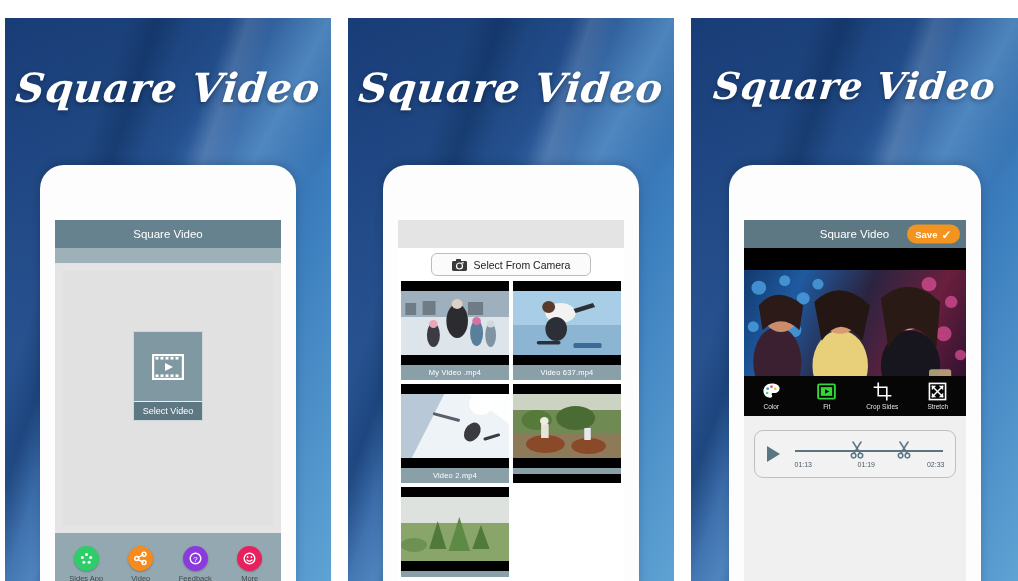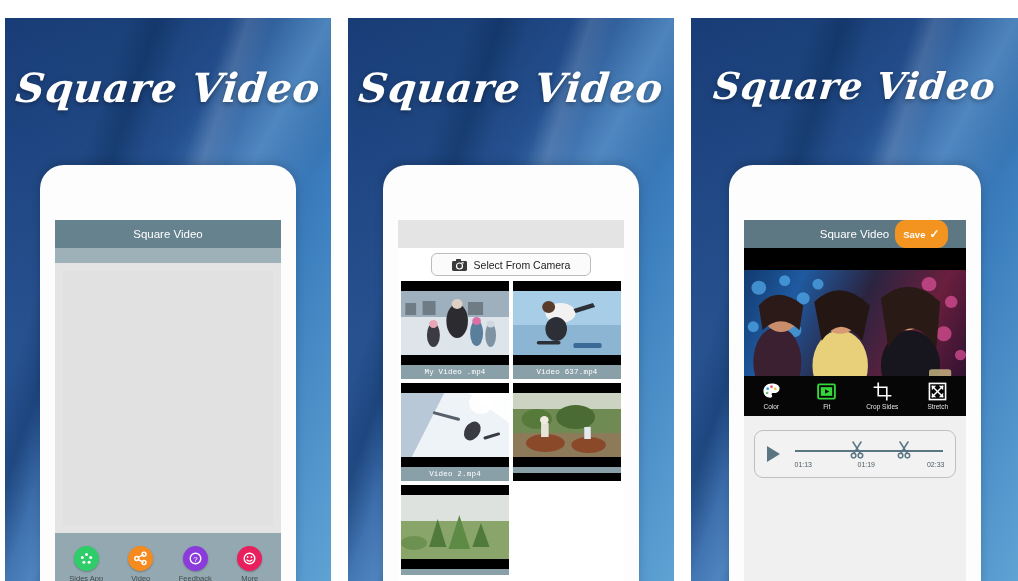--- a/index.html
+++ b/index.html
@@ -57,22 +57,22 @@
     display:flex;align-items:center;justify-content:center;
     font-size:11.5px;position:relative;
   }
   .appbar.dark{background:#5d7883;}
   .appbar .back{
     position:absolute;left:8px;top:50%;transform:translateY(-50%);
     width:16px;height:16px;
   }
   .appbar .title{font-size:11.5px;color:#ffffff;}
   .save-btn{
-    position:absolute;right:18px;top:50%;transform:translateY(-50%);
-    background:#f39420;border-radius:11px;height:28px;padding:0 8px;
+    position:absolute;right:6px;top:50%;transform:translateY(-50%);
+    background:#f39420;border-radius:11px;height:19px;padding:0 8px;
     display:flex;align-items:center;gap:4px;
     font-size:9.5px;color:#fff;font-weight:700;
   }
   .save-btn .chk{color:#fff;font-size:12px;line-height:1;}
 
   
   .s1-strip{height:15px;background:#9fb1b8;}
   .s1-body{position:absolute;left:0;right:0;top:43px;bottom:62px;padding:8px;box-sizing:border-box;}
   .s1-card{width:100%;height:100%;background:#e1e1e1;position:relative;}
   .tile-row{position:absolute;top:60px;left:0;right:0;display:flex;justify-content:center;gap:18px;}
@@ -102,21 +102,21 @@
   .foot-lbl{font-size:7.5px;color:#3f4a50;white-space:nowrap;}
 
   
   .s2-body{position:absolute;left:0;right:0;top:28px;bottom:0;background:#ffffff;}
   .cam-btn{
     margin:5px auto;width:158px;height:21px;background:#fbfbfb;
     border:1px solid #bdbdbd;border-radius:6px;
     display:flex;align-items:center;justify-content:center;gap:7px;
     font-size:10.5px;color:#1d1d1d;
   }
-  .grid{display:grid;grid-template-columns:1fr 1fr;gap:4px;padding:0 3px;font-family:Liberation Mono, monospace;}
+  .grid{display:grid;grid-template-columns:1fr 1fr;gap:4px;padding:0 3px;}
   .vcell{background:#000;position:relative;}
   .vthumb{height:84px;position:relative;overflow:hidden;background:#000;
     display:flex;align-items:center;justify-content:center;}
   .vthumb .inner{position:absolute;left:0;right:0;top:10px;bottom:10px;}
   .vcap{
     background:#8aa0a8;color:#fff;font-size:7.5px;text-align:center;
     padding:3px 0;letter-spacing:.2px;
   }
 
   
@@ -159,20 +159,41 @@
 
         <div class="appbar">
           <span class="title">Square Video</span>
         </div>
         <div class="s1-strip"></div>
 
         <div class="s1-body">
           <div class="s1-card">
             <div class="tile-row">
 
+              <div class="tile">
+                <div class="glyph">
+                  <svg width="32" height="26" viewBox="0 0 32 26">
+                    <rect x="1" y="1" width="30" height="24" fill="none" stroke="#fff" stroke-width="2.4"></rect>
+                    <g fill="#fff">
+                      <rect x="3.5" y="3" width="3" height="2.6"></rect>
+                        <rect x="8.5" y="3" width="3" height="2.6"></rect>
+                      <rect x="13.5" y="3" width="3" height="2.6"></rect>
+                        <rect x="18.5" y="3" width="3" height="2.6"></rect>
+                      <rect x="23.5" y="3" width="3" height="2.6"></rect>
+                      <rect x="3.5" y="20.4" width="3" height="2.6"></rect>
+                        <rect x="8.5" y="20.4" width="3" height="2.6"></rect>
+                      <rect x="13.5" y="20.4" width="3" height="2.6"></rect>
+                        <rect x="18.5" y="20.4" width="3" height="2.6"></rect>
+                      <rect x="23.5" y="20.4" width="3" height="2.6"></rect>
+                    </g>
+                    <polygon points="13,9 21,13 13,17" fill="#fff"></polygon>
+                  </svg>
+                </div>
+                <div class="cap">Select Video</div>
+              </div>
 
 
             </div>
           </div>
         </div>
 
         <div class="s1-foot">
 
           <div class="foot-item">
             <div class="foot-circ" style="background:#2fcc6a">

